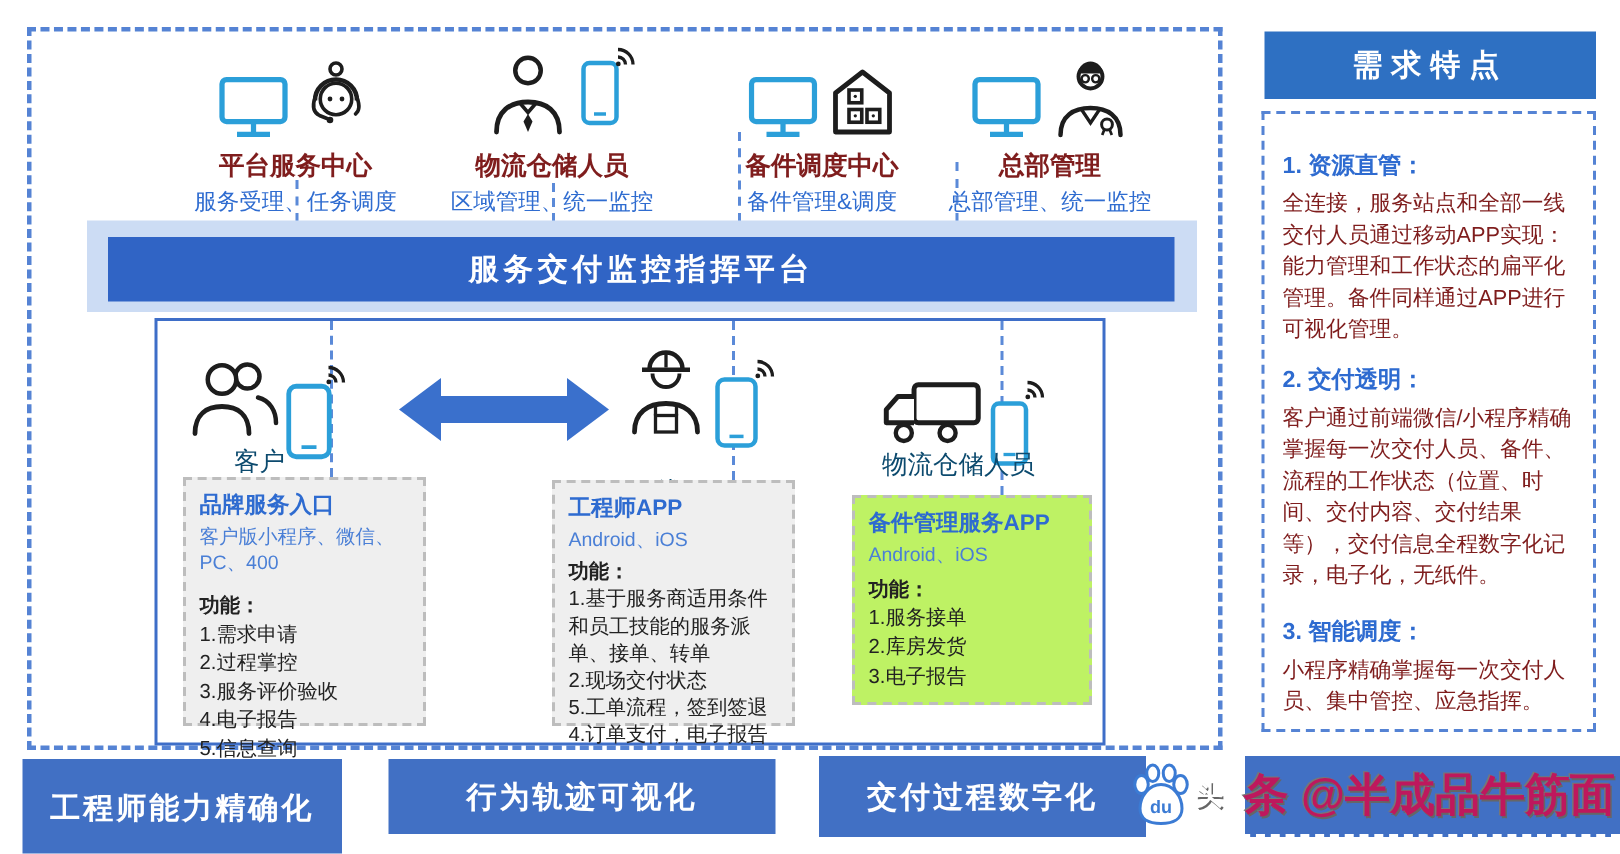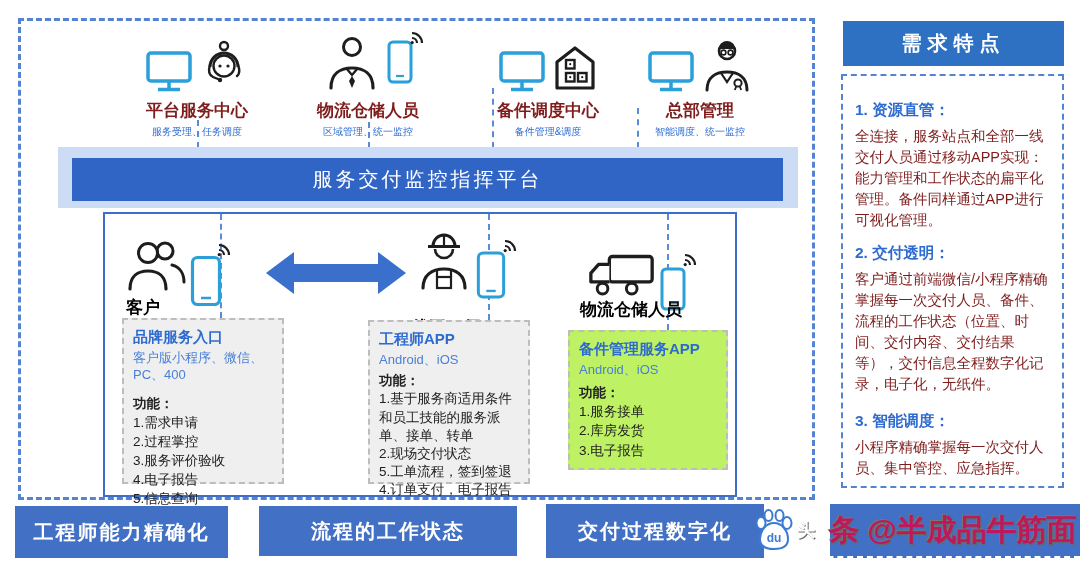--- a/index.html
+++ b/index.html
@@ -6,32 +6,32 @@
   body{width:1080px;height:569px;position:relative;overflow:hidden;
        font-family:"Liberation Sans","DejaVu Sans",sans-serif;color:#1a1a1a;}
   .abs{position:absolute;}
   
   .outer-dash{position:absolute;left:18px;top:18px;width:797px;height:482px;
               border:3px dashed #5583d4;box-sizing:border-box;}
   
   .tgroup{position:absolute;top:34px;width:170px;text-align:center;}
   .ticons{height:58px;display:flex;justify-content:center;align-items:flex-end;gap:7px;}
   .tname{font-size:17px;font-weight:bold;color:#7f1d1d;margin-top:7px;white-space:nowrap;}
-  .tdesc{font-size:10px;color:#2f6cd0;margin-top:3px;white-space:nowrap;}
+  .tdesc{font-size:15px;color:#2f6cd0;margin-top:3px;white-space:nowrap;}
   
   .vline{position:absolute;width:0;border-left:2.5px dashed #5b8ad8;}
   
   .band{position:absolute;left:58px;top:147px;width:740px;height:61px;background:#ccdcf4;}
   .bar{position:absolute;left:72px;top:158px;width:711px;height:43px;background:#3064c5;
-       color:#fff;font-size:20px;font-weight:normal;letter-spacing:3px;
+       color:#fff;font-size:20px;font-weight:bold;letter-spacing:3px;
        display:flex;align-items:center;justify-content:center;}
   
   .inner-box{position:absolute;left:103px;top:212px;width:634px;height:285px;
              border:2.5px solid #3e6ec8;box-sizing:border-box;background:transparent;}
-  .aname{position:absolute;font-size:17px;font-weight:bold;color:#000000;text-align:left;white-space:nowrap;}
+  .aname{position:absolute;font-size:17px;font-weight:normal;color:#0c4a6e;text-align:right;white-space:nowrap;}
   
   .gbox{position:absolute;background:#efefef;border:2px dashed #bdbdbd;
         padding:8px 9px;box-sizing:border-box;color:#222;}
   .gtitle{color:#2e6bd0;font-weight:bold;font-size:15px;line-height:1.25;}
   .gsub{color:#4a7fd6;font-size:13px;margin-top:2px;line-height:1.35;}
   .gfunc{font-weight:bold;font-size:13.5px;color:#222;}
   .gitem{font-size:13.5px;line-height:1.42;}
   
   .rheader{position:absolute;left:843px;top:21px;width:221px;height:45px;background:#2e70c2;
            color:#fff;font-weight:bold;font-size:20px;letter-spacing:6px;
@@ -163,21 +163,21 @@
         <circle cx="22.5" cy="12.5" r="2.4" fill="none" stroke="#1d1d1d" stroke-width="1.6"></circle>
         <circle cx="29.5" cy="12.5" r="2.4" fill="none" stroke="#1d1d1d" stroke-width="1.6"></circle>
         <path d="M6,50 c0-13 9-18 20-18 s20,5 20,18" fill="none" stroke="#1d1d1d" stroke-width="3" stroke-linecap="round"></path>
         <path d="M20,33 l6,9 6,-9" fill="none" stroke="#1d1d1d" stroke-width="2.2"></path>
         <circle cx="37" cy="43" r="3.6" fill="#fff" stroke="#1d1d1d" stroke-width="2"></circle>
         <path d="M35.4,46 l-1.6,4 M38.6,46 l1.6,4" stroke="#1d1d1d" stroke-width="1.8"></path>
       </svg>
     </span>
   </div>
   <div class="tname">总部管理</div>
-  <div class="tdesc">智能调度、统一监控</div>
+  <div class="tdesc">总部管理、统一监控</div>
 </div>
 
 <div class="band"></div>
 <div class="bar">服务交付监控指挥平台</div>
 
 <div class="inner-box"></div>
 
 <span class="abs" style="left:126px;top:239px">
   <svg width="62" height="54" viewBox="0 0 62 54">
     <circle cx="39" cy="12" r="8" fill="#fff" stroke="#1d1d1d" stroke-width="3"></circle>
@@ -290,22 +290,22 @@
 <div class="rheader">需求特点</div>
 <div class="rbox">
   <div class="rtitle" style="margin-top:22px">1. 资源直管：</div>
   <div class="rbody">全连接，服务站点和全部一线交付人员通过移动APP实现：能力管理和工作状态的扁平化管理。备件同样通过APP进行可视化管理。</div>
   <div class="rtitle">2. 交付透明：</div>
   <div class="rbody">客户通过前端微信/小程序精确掌握每一次交付人员、备件、流程的工作状态（位置、时间、交付内容、交付结果等），交付信息全程数字化记录，电子化，无纸件。</div>
   <div class="rtitle" style="margin-top:16px">3. 智能调度：</div>
   <div class="rbody">小程序精确掌握每一次交付人员、集中管控、应急指挥。</div>
 </div>
 
-<div class="bbtn" style="left:15px;top:506px;width:213px;height:52px">工程师能力精确化</div>
-<div class="bbtn" style="left:259px;top:506px;width:258px;height:50px">流程的工作状态</div>
+<div class="bbtn" style="left:15px;top:506px;width:213px;height:64px">工程师能力精确化</div>
+<div class="bbtn" style="left:259px;top:506px;width:258px;height:50px">行为轨迹可视化</div>
 <div class="bbtn" style="left:546px;top:504px;width:218px;height:54px">交付过程数字化</div>
 <div class="bbtn" style="left:830px;top:504px;width:250px;height:54px"></div>
 
 <span class="abs" style="left:752px;top:508px;z-index:10">
   <svg width="44" height="44" viewBox="0 0 44 44">
     <ellipse cx="9" cy="15" rx="4.5" ry="6" fill="#fff" stroke="#3b7bd4" stroke-width="2"></ellipse>
     <ellipse cx="35" cy="15" rx="4.5" ry="6" fill="#fff" stroke="#3b7bd4" stroke-width="2"></ellipse>
     <ellipse cx="16.5" cy="7.5" rx="4" ry="5.5" fill="#fff" stroke="#3b7bd4" stroke-width="2"></ellipse>
     <ellipse cx="27.5" cy="7.5" rx="4" ry="5.5" fill="#fff" stroke="#3b7bd4" stroke-width="2"></ellipse>
     <path d="M22,15 c-8,0 -14,8 -14,16 c0,7 6,10 14,10 c8,0 14,-3 14,-10 c0,-8 -6,-16 -14,-16 z" fill="#fff" stroke="#3b7bd4" stroke-width="2"></path>

